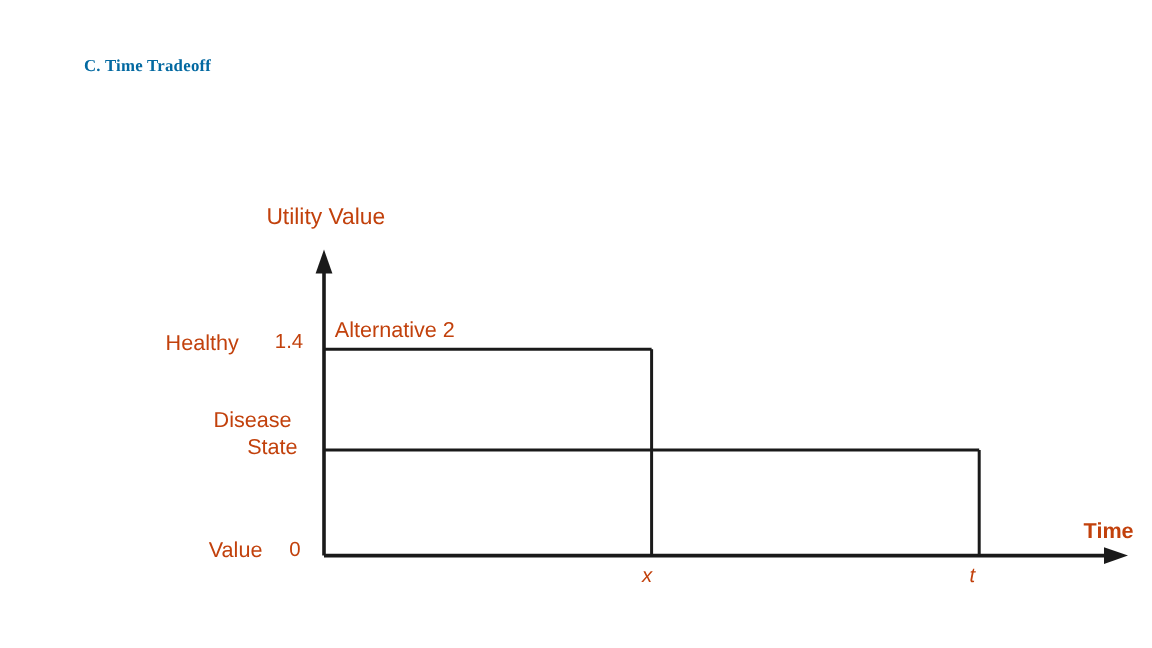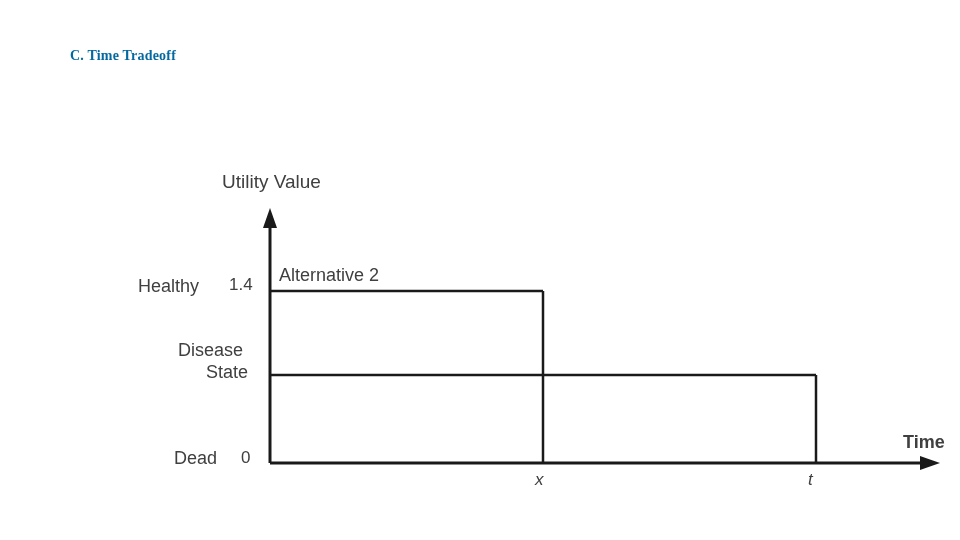--- a/index.html
+++ b/index.html
@@ -27,21 +27,21 @@
   #figure {
     position: absolute;
     left: 0;
     top: 0;
     width: 960px;
     height: 540px;
   }
   .fig-label {
     position: absolute;
     font-family: "Liberation Sans", sans-serif;
-    color: #404040;
+    color: #c2410c;
     white-space: nowrap;
   }
   #y-axis-title {
     left: 222px;
     top: 171px;
     font-size: 19px;
   }
   #x-axis-title {
     left: 866px;
     top: 432px;
@@ -134,21 +134,21 @@
 
   <div class="fig-label" id="y-axis-title">Utility Value</div>
   <div class="fig-label" id="x-axis-title">Time</div>
 
   <div class="fig-label" id="label-healthy">Healthy</div>
   <div class="fig-label" id="value-one">1.4</div>
 
   <div class="fig-label" id="label-disease-1">Disease</div>
   <div class="fig-label" id="label-disease-2">State</div>
 
-  <div class="fig-label" id="label-dead">Dead</div>
+  <div class="fig-label" id="label-dead">Value</div>
   <div class="fig-label" id="value-zero">0</div>
 
   <div class="fig-label" id="label-alt2">Alternative 2</div>
 
   <div class="fig-label" id="tick-x">x</div>
   <div class="fig-label" id="tick-t">t</div>
 
 </div>
 
 </body></html>

